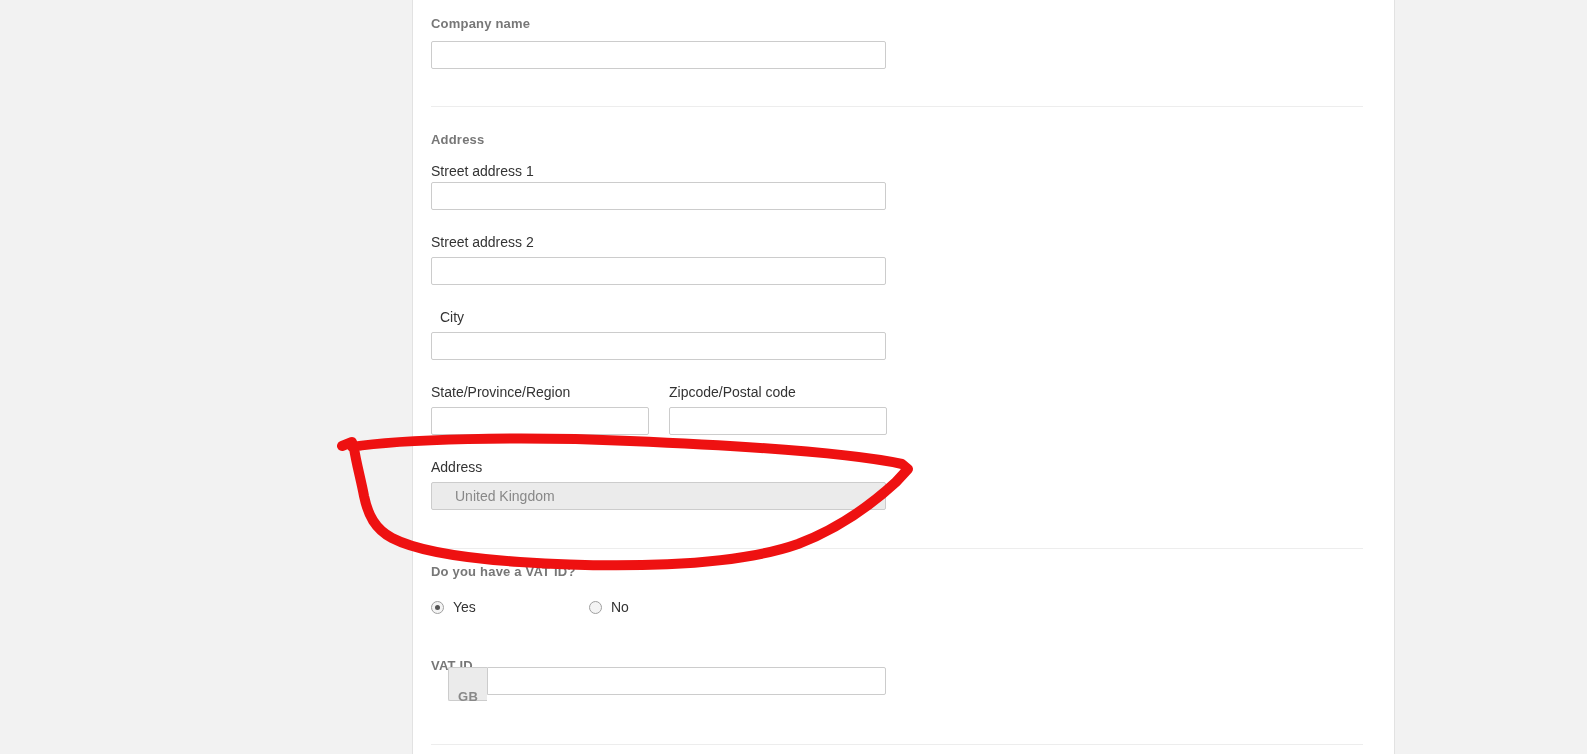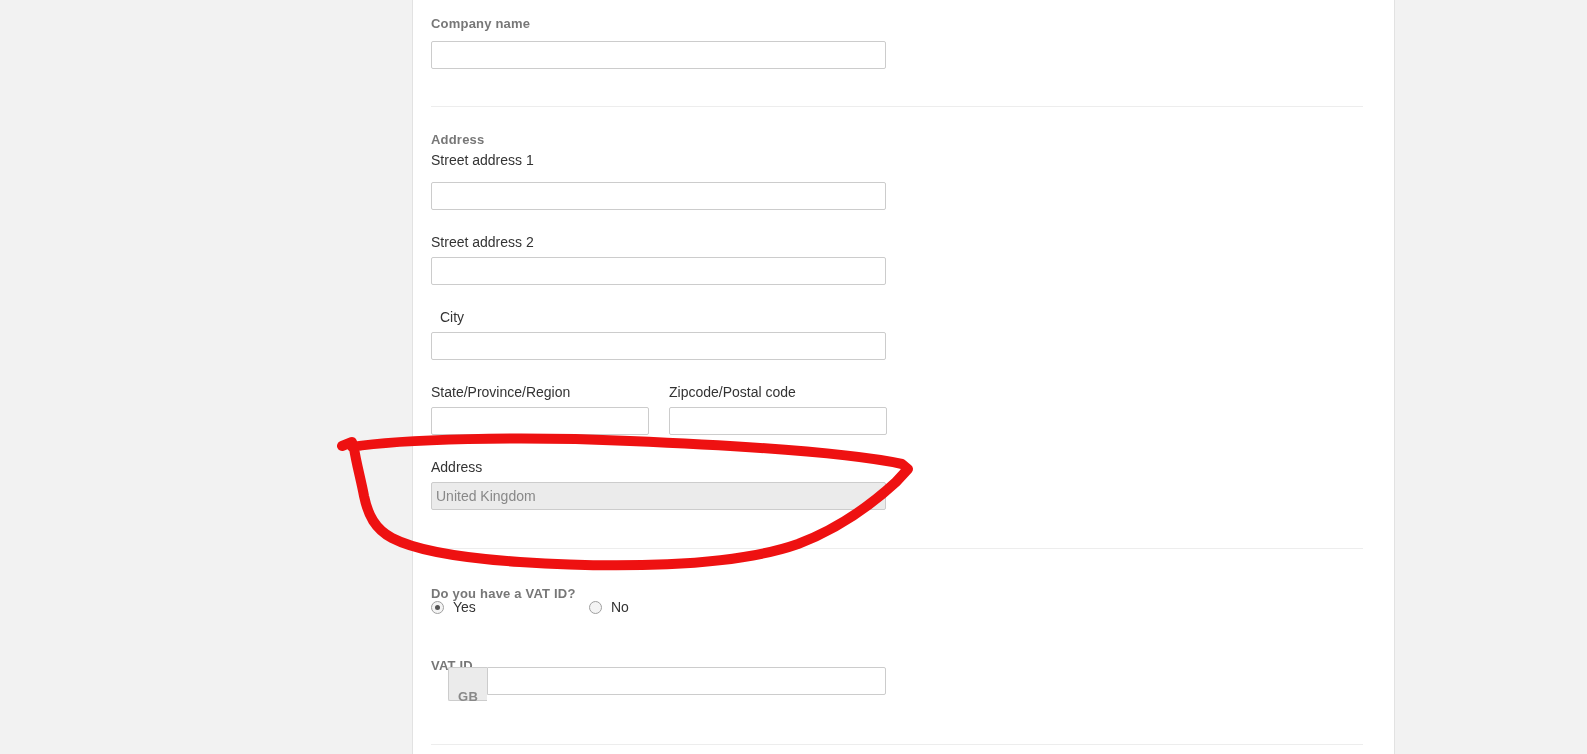--- a/index.html
+++ b/index.html
@@ -57,21 +57,21 @@
   .text-input {
     display: block;
     box-sizing: border-box;
     height: 28px;
     border: 1px solid #cccccc;
     border-radius: 2px;
     background: #ffffff;
     font-size: 14px;
     font-family: "Liberation Sans", sans-serif;
     color: #333333;
-    padding: 0 4px;
+    padding: 0 23px;
     outline: none;
   }
   .text-input::placeholder { color: #999999; }
   .text-input[disabled] {
     background: #ebebeb;
     color: #888888;
     border-color: #cccccc;
   }
 
   .divider {
@@ -80,38 +80,38 @@
     margin: 0;
     height: 0;
   }
 
   
   .r-company-label  { position: absolute; left: 0;   top: 16px; }
   .r-company-input  { position: absolute; left: 0;   top: 41px;  width: 455px; }
   .r-divider-1      { position: absolute; left: 0;   top: 106px; width: 932px; }
 
   .r-address-header { position: absolute; left: 0;   top: 132px; }
-  .r-street1-label  { position: absolute; left: 0;   top: 152px; }
+  .r-street1-label  { position: absolute; left: 0;   top: 163px; }
   .r-street1-input  { position: absolute; left: 0;   top: 182px; width: 455px; }
   .r-street2-label  { position: absolute; left: 0;   top: 234px; }
   .r-street2-input  { position: absolute; left: 0;   top: 257px; width: 455px; }
   .r-city-label     { position: absolute; left: 9px;   top: 309px; }
   .r-city-input     { position: absolute; left: 0;   top: 332px; width: 455px; }
 
   .r-state-label    { position: absolute; left: 0;   top: 384px; }
   .r-state-input    { position: absolute; left: 0;   top: 407px; width: 218px; }
   .r-zip-label      { position: absolute; left: 238px; top: 384px; }
   .r-zip-input      { position: absolute; left: 238px; top: 407px; width: 218px; }
 
   .r-country-label  { position: absolute; left: 0;   top: 459px; }
   .r-country-input  { position: absolute; left: 0;   top: 482px; width: 455px; }
 
   .r-divider-2      { position: absolute; left: 0;   top: 548px; width: 932px; }
 
-  .r-vat-question   { position: absolute; left: 0;   top: 586px; }
+  .r-vat-question   { position: absolute; left: 0;   top: 564px; }
   .r-radio-group    { position: absolute; left: 0;   top: 599px; width: 300px; }
   .r-vatid-header   { position: absolute; left: 0;   top: 642px; margin-top: 16px; }
   .r-vatid-group    { position: absolute; left: 0;   top: 667px; width: 455px; }
 
   .r-divider-3      { position: absolute; left: 0;   top: 744px; width: 932px; }
 
   
   .radio-row { display: flex; align-items: center; }
   .radio-opt {
     display: flex;

